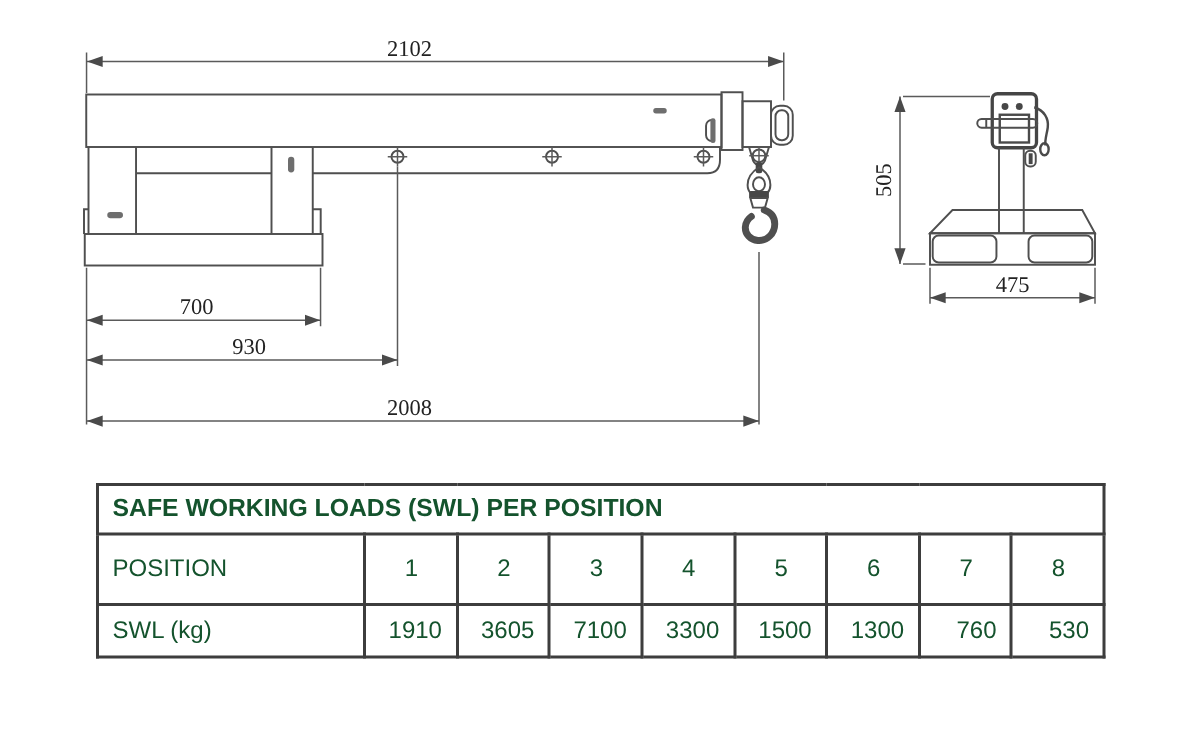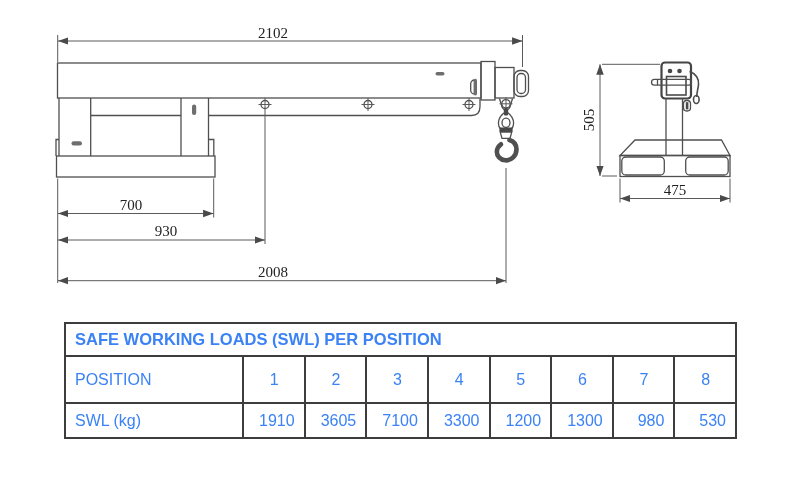--- a/index.html
+++ b/index.html
@@ -13,21 +13,21 @@
   svg.drawing .thick{stroke:#454545;stroke-width:2.2;fill:none;}
   svg.drawing .med{stroke:#4a4a4a;stroke-width:1.6;fill:none;}
   svg.drawing .dim{stroke:#5a5a5a;stroke-width:1;fill:none;}
   svg.drawing .fillg{fill:#6e6e6e;stroke:none;}
   svg.drawing .filld{fill:#474747;stroke:none;}
   svg.drawing text{font-family:"Liberation Serif",serif;font-size:15px;fill:#222;}
 
   
   table.swl{position:absolute;left:64px;top:322px;width:673px;
             border-collapse:collapse;table-layout:fixed;
-            font-family:"Liberation Sans",sans-serif;font-size:16px;color:#3b82f6;}
+            font-family:"Liberation Sans",sans-serif;font-size:16px;color:#14532d;}
   table.swl td{border:2px solid #3d3d3d;overflow:hidden;white-space:nowrap;}
   td.title{font-weight:bold;font-size:16.5px;height:29px;padding-left:9px;text-align:left;}
   tr.pos  td{height:43px;}
   tr.ext  td{height:30px;}
   tr.swlr td{height:31px;}
   td.lbl{text-align:left;padding-left:9px;}
   td.num{text-align:right;padding-right:9px;}
   tr.pos td.num{text-align:center;padding-right:0;}
 </style>
 </head>
@@ -195,21 +195,21 @@
       <td class="num">6</td>
       <td class="num">7</td>
       <td class="num">8</td>
     </tr>
     <tr class="swlr">
       <td class="lbl">SWL (kg)</td>
       <td class="num">1910</td>
       <td class="num">3605</td>
       <td class="num">7100</td>
       <td class="num">3300</td>
-      <td class="num">1200</td>
+      <td class="num">1500</td>
       <td class="num">1300</td>
-      <td class="num">980</td>
+      <td class="num">760</td>
       <td class="num">530</td>
     </tr>
   </tbody>
     </table>
 
 </div>
 
 </body></html>

